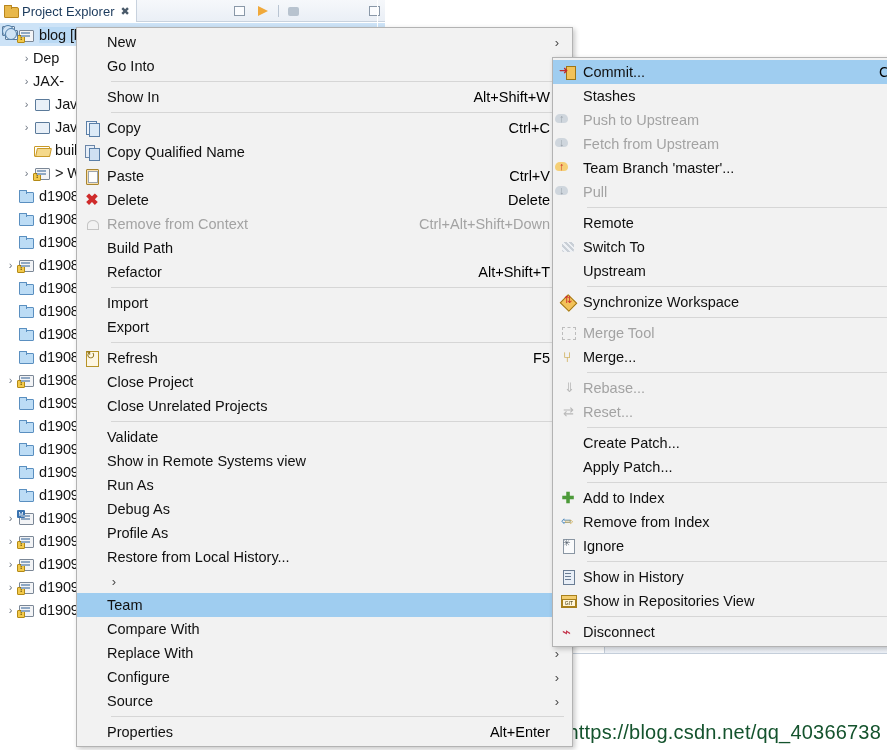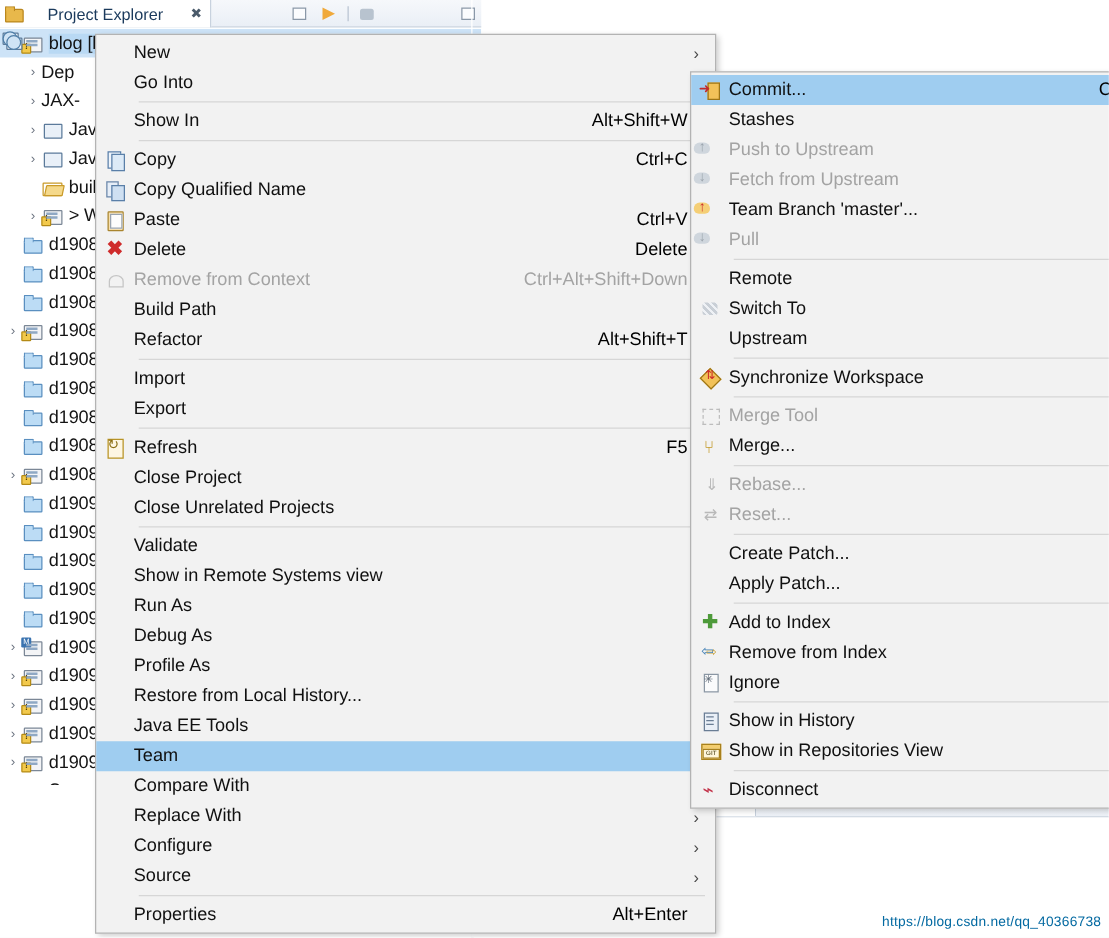--- a/index.html
+++ b/index.html
@@ -18,21 +18,21 @@
     position: absolute; left: 0; top: 0; width: 385px; height: 750px;
     background: #ffffff;
   }
   .explorer-tabbar {
     position: absolute; left: 0; top: 0; width: 385px; height: 22px;
     background: linear-gradient(to bottom, #f6f8fb 0%, #eaeff6 100%);
     border-bottom: 1px solid #c8d2de;
   }
   .tab-active {
     position: absolute; left: 0; top: 0; height: 22px;
-    display: flex; align-items: center; gap: 20px;
+    display: flex; align-items: center; gap: 4px;
     padding: 0 6px 0 4px;
     background: #ffffff;
     border-right: 1px solid #c8d2de;
   }
   .tab-active .tab-label {
     font-size: 13px; color: #1b3a5c; font-weight: 400; white-space: nowrap;
   }
   .folder-glyph {
     width: 14px; height: 12px; position: relative; flex: 0 0 auto;
   }
@@ -164,21 +164,21 @@
     font-size:5px; line-height:6px; text-align:center; color:#3c3104;
     background:#fff6da; border:1px solid #b8891e;
   }
   .bottom-body { position: absolute; left: 0; top: 28px; right: 0; bottom: 0; background: #fff; }
   .repo-line {
     position: absolute; left: 4px; top: 6px; font-size: 14.5px; color: #111;
     white-space: nowrap;
   }
   .watermark {
     position: absolute; right: 6px; bottom: 6px;
-    font-size: 11px; color: #0369a1; white-space: nowrap;
+    font-size: 20px; color: #14532d; white-space: nowrap;
     letter-spacing: 0.2px;
   }
 
   
   .menu {
     position: absolute;
     background: #f2f2f2;
     border: 1px solid #b3b3b3;
     box-shadow: 2px 2px 5px rgba(0,0,0,0.22);
     padding: 2px 0;
@@ -669,21 +669,20 @@
         <span class="mi-label">Profile As</span>
         <span class="mi-arrow">›</span>
       </div>
       <div class="mi">
         <span class="mi-ico"></span>
         <span class="mi-label">Restore from Local History...</span>
         <span class="mi-arrow none">›</span>
       </div>
       <div class="mi">
         <span class="mi-ico"></span>
-        <span class="mi-label">Java EE Tools</span>
         <span class="mi-arrow">›</span>
       </div>
       <div class="mi h">
         <span class="mi-ico"></span>
         <span class="mi-label">Team</span>
         <span class="mi-arrow">›</span>
       </div>
       <div class="mi">
         <span class="mi-ico"></span>
         <span class="mi-label">Compare With</span>

